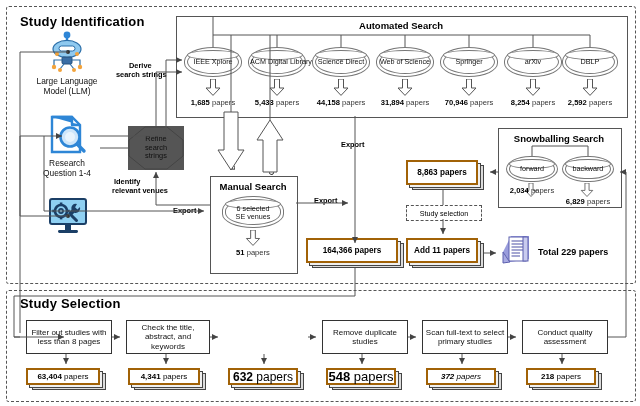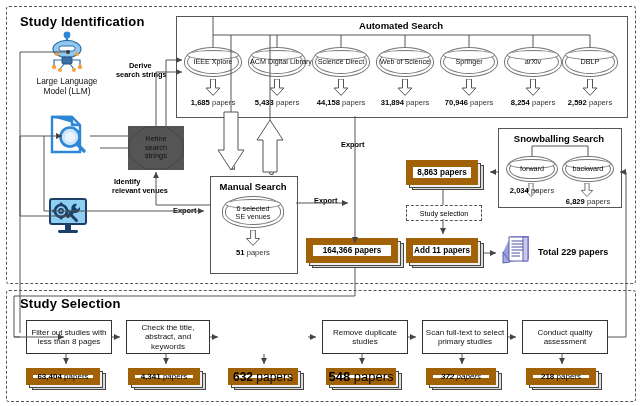--- a/index.html
+++ b/index.html
@@ -25,21 +25,21 @@
 
   .cnt{position:absolute;font-size:7.6px;color:#333;text-align:center;white-space:nowrap;}
   .cnt b{color:#000;font-weight:bold;}
 
   
   .box{position:absolute;border:1px solid #333;background:#fff;display:flex;align-items:center;justify-content:center;text-align:center;font-size:8px;color:#111;line-height:9.5px;box-sizing:border-box;}
   
   .stack{position:absolute;}
   .stack .s2{position:absolute;left:6px;top:5px;right:0;bottom:0;border:1px solid #444;background:#dcdcdc;}
   .stack .s1{position:absolute;left:3px;top:2.5px;right:3px;bottom:2.5px;border:1px solid #444;background:#f0f0f0;}
-  .stack .s0{position:absolute;left:0;top:0;right:6px;bottom:5px;border:7px solid #a16207;background:#fff;display:flex;align-items:center;justify-content:center;text-align:center;font-size:8.2px;color:#000;}
+  .stack .s0{position:absolute;left:0;top:0;right:6px;bottom:5px;border:2px solid #a16207;background:#fff;display:flex;align-items:center;justify-content:center;text-align:center;font-size:8.2px;color:#000;}
   .stack .s0 b{font-weight:bold;}
   .octw{position:absolute;}
   .octw .fill{position:absolute;inset:0;background:#fff;clip-path:polygon(30% 0,70% 0,100% 30%,100% 70%,70% 100%,30% 100%,0 70%,0 30%);}
   .octw .ln{position:absolute;inset:0;}
   .octw .tx{position:absolute;inset:0;display:flex;align-items:center;justify-content:center;text-align:center;font-size:7.4px;line-height:8.4px;color:#111;}
 
   .lbl{position:absolute;font-size:7.4px;color:#000;white-space:nowrap;}
   .lbl.b{font-weight:bold;}
   .vlbl{position:absolute;font-size:7px;color:#000;white-space:nowrap;transform-origin:0 0;}
 
@@ -85,20 +85,24 @@
 
   <div class="icon" style="left:46px;top:114px;width:44px;height:42px;">
     <svg width="44" height="42" viewBox="0 0 44 42">
       <path d="M6 3 H26 L34 11 V38 H6 Z" fill="#ffffff" stroke="#2e86d6" stroke-width="2.4"></path>
       <path d="M6 3 H26 L26 11 H34" fill="#2e86d6" stroke="#2e86d6" stroke-width="2.4" stroke-linejoin="round"></path>
       <circle cx="24" cy="23" r="9.5" fill="#cfe6fa" stroke="#2e86d6" stroke-width="2.6"></circle>
       <circle cx="24" cy="23" r="5" fill="#ffffff" opacity=".55"></circle>
       <path d="M31 30 L38 37" stroke="#2e86d6" stroke-width="3.4" stroke-linecap="round"></path>
     </svg>
   </div>
+  <div class="iclabel" style="left:18px;top:158px;width:98px;">
+    <div>Research</div>
+    <div>Question 1-4</div>
+  </div>
 
   <div class="icon" style="left:46px;top:196px;width:44px;height:42px;">
     <svg width="44" height="42" viewBox="0 0 44 42">
       <rect x="4" y="3" width="36" height="25" rx="2" fill="#8fd0f2" stroke="#1b3f66" stroke-width="2"></rect>
       <rect x="19" y="28" width="6" height="6" fill="#1b3f66"></rect>
       <rect x="12" y="34" width="20" height="3" rx="1.4" fill="#1b3f66"></rect>
       <g fill="#1b3f66">
         <circle cx="15" cy="15" r="6" fill="none" stroke="#1b3f66" stroke-width="2.6"></circle>
         <circle cx="15" cy="15" r="2.1" fill="#8fd0f2" stroke="#1b3f66" stroke-width="1.6"></circle>
         <rect x="13.8" y="6.5" width="2.6" height="3.4"></rect>

